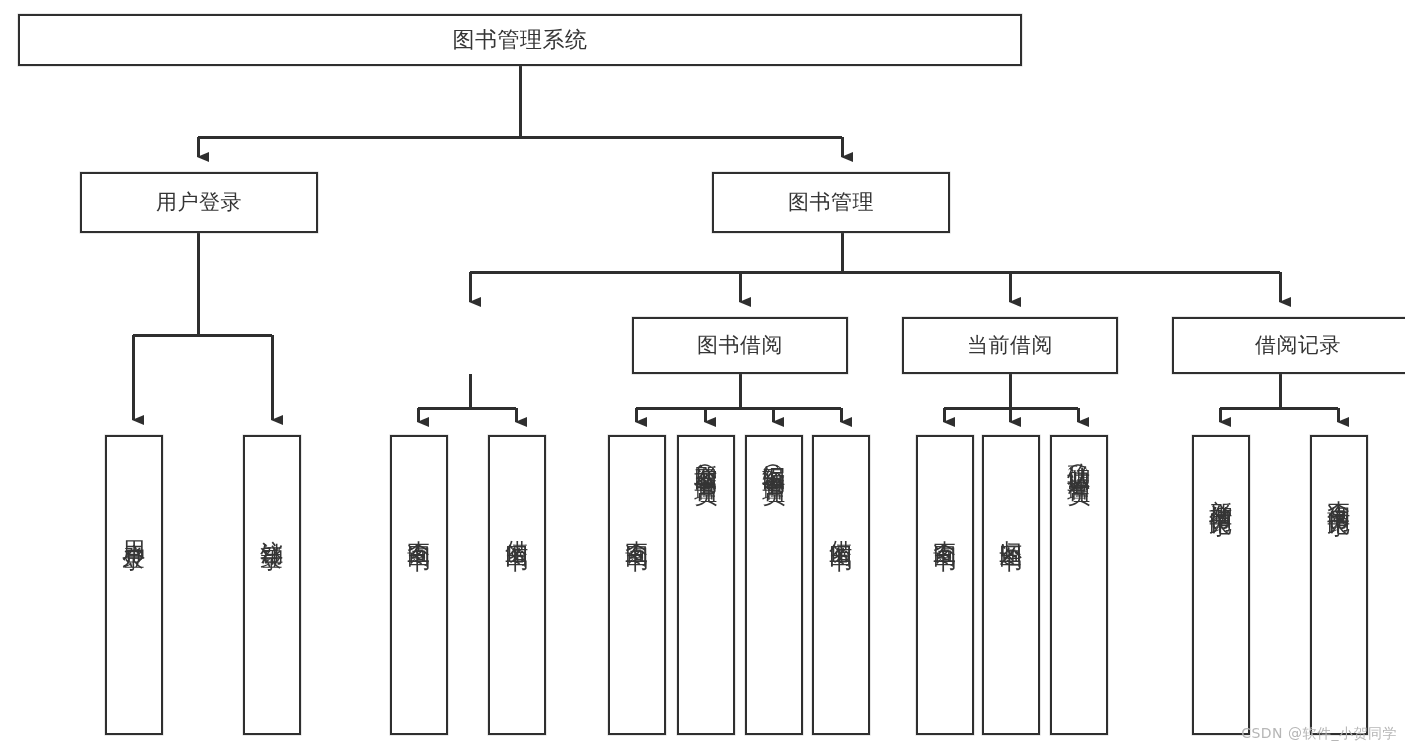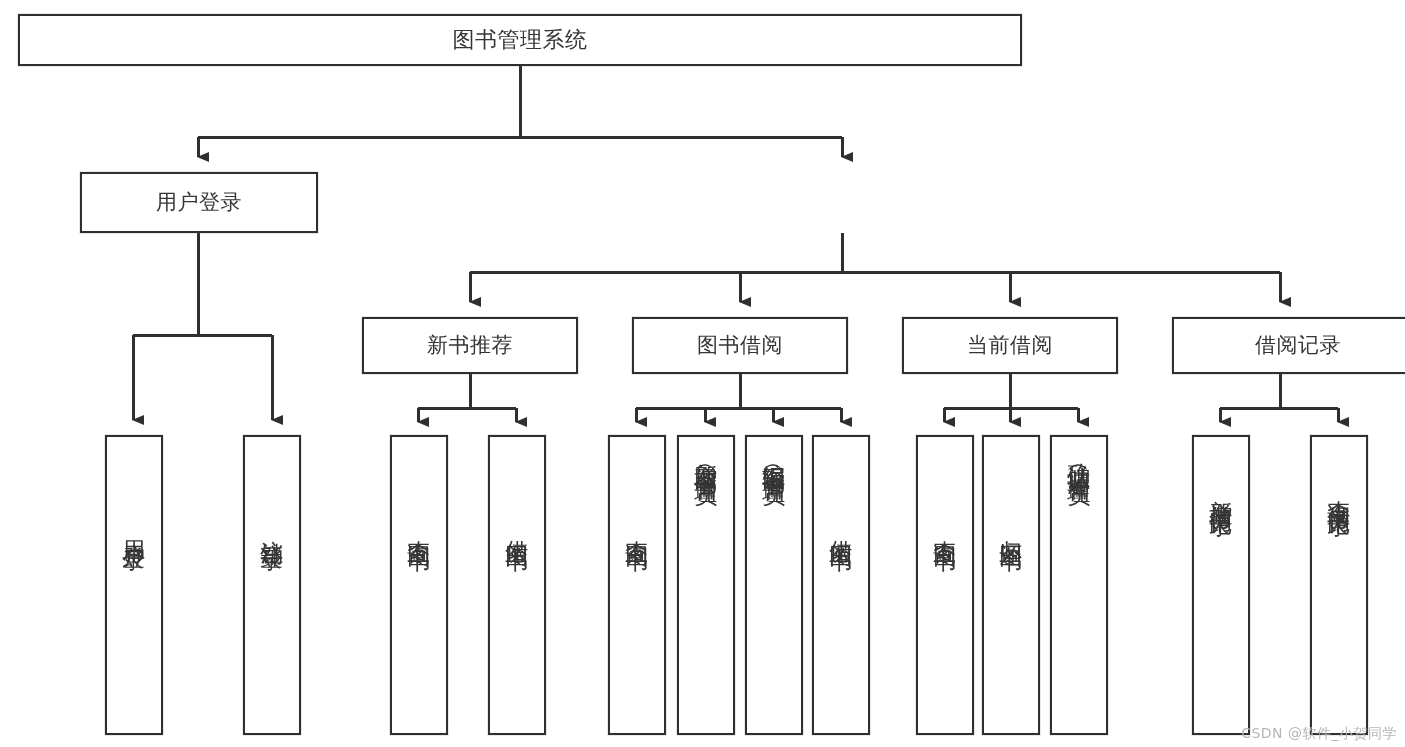--- a/index.html
+++ b/index.html
@@ -135,24 +135,24 @@
     </g>
   </svg>
 
   <div class="node horiz root" style="left:18px; top:14px; width:1004px; height:52px;">
     <span class="node-label">图书管理系统</span>
   </div>
 
   <div class="node horiz" style="left:80px; top:172px; width:238px; height:61px;">
     <span class="node-label">用户登录</span>
   </div>
-
-  <div class="node horiz" style="left:362px; top:317px; width:216px; height:57px;">
-    <span class="node-label">新书推荐</span>
-  </div>
+  <div class="node horiz" style="left:712px; top:172px; width:238px; height:61px;">
+    <span class="node-label">图书管理</span>
+  </div>
+
   <div class="node horiz" style="left:902px; top:317px; width:216px; height:57px;">
     <span class="node-label">当前借阅</span>
   </div>
   <div class="node horiz" style="left:632px; top:317px; width:216px; height:57px;">
     <span class="node-label">图书借阅</span>
   </div>
   <div class="node horiz" style="left:1172px; top:317px; width:252px; height:57px;">
     <span class="node-label">借阅记录</span>
   </div>
 

